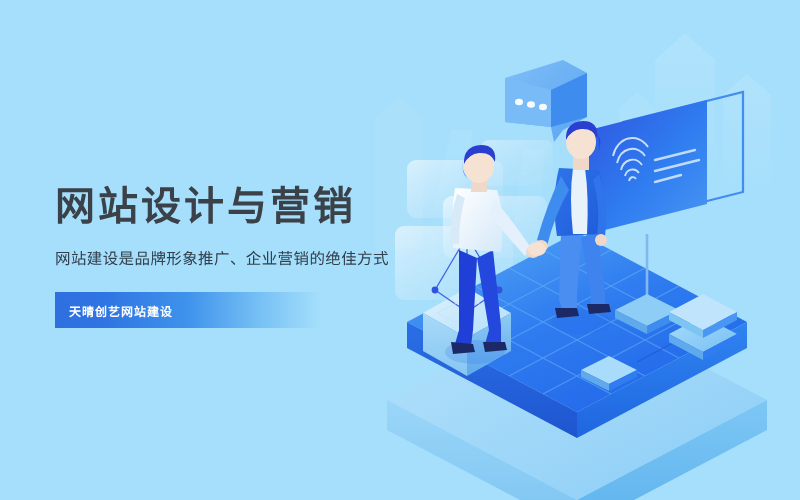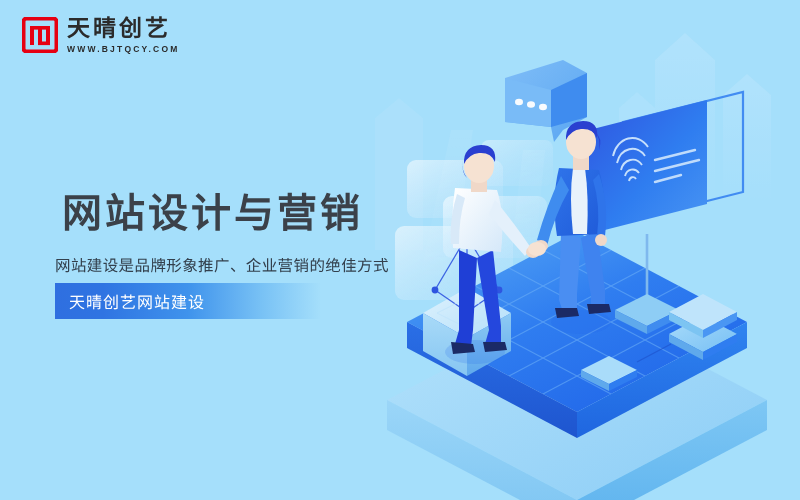--- a/index.html
+++ b/index.html
@@ -66,43 +66,43 @@
     left: 55px;
     top: 183px;
     z-index: 30;
   }
   .headline {
     font-size: 40px;
     font-weight: 700;
     color: #3b4149;
     letter-spacing: 3px;
     line-height: 1.15;
-    margin: 7px;
+    margin: 0;
     white-space: nowrap;
   }
   .subhead {
     font-size: 15.5px;
     font-weight: 400;
     color: #33404d;
     letter-spacing: 0.4px;
     margin: 17px 0 0 0;
     white-space: nowrap;
   }
   .cta {
-    margin-top: 8px;
+    margin-top: 24px;
     width: 266px;
     height: 36px;
     border: none;
     padding: 0 0 0 14px;
     display: flex;
     align-items: center;
     background: linear-gradient(to right, #2f6fe0 0%, #2f74e2 18%, #3f93ec 50%, #79c2f5 78%, #a5dffb 100%);
     color: #ffffff;
-    font-size: 16px;
-    font-weight: 400;
+    font-size: 12px;
+    font-weight: 700;
     letter-spacing: 1px;
     font-family: inherit;
     cursor: pointer;
     text-align: left;
   }
 
   
   .illus {
     position: absolute;
     left: 355px;
@@ -355,34 +355,20 @@
       <path d="M218 154 L234 154 L234 170 L218 170 Z" fill="#f0d8c8"></path>
       <ellipse cx="226" cy="142" rx="15" ry="17" fill="#f6e2d2"></ellipse>
 
       <path d="M211 140 Q210 122 228 121 Q244 121 242 138 Q238 128 226 129 Q216 130 211 140 Z" fill="#2a3fd0"></path>
       <path d="M240 132 Q248 138 244 150 Q246 138 240 132 Z" fill="#2a3fd0"></path>
     </g>
 
     <ellipse cx="182" cy="249" rx="9" ry="7" fill="#f6e2d2"></ellipse>
   </svg>
 
-  <div class="logo">
-    <svg class="logo-mark" viewBox="0 0 36 36">
-      <rect x="1.5" y="1.5" width="33" height="33" rx="3" fill="none" stroke="#e60012" stroke-width="4"></rect>
-      <rect x="8" y="9" width="4" height="19" fill="#e60012"></rect>
-      <rect x="16" y="9" width="4" height="19" fill="#e60012"></rect>
-      <rect x="24" y="9" width="4" height="19" fill="#e60012"></rect>
-      <rect x="8" y="9" width="20" height="3.6" fill="#e60012"></rect>
-      <rect x="16" y="24.5" width="12" height="3.6" fill="#e60012"></rect>
-    </svg>
-    <div class="logo-textwrap">
-      <div class="logo-name">天晴创艺</div>
-      <div class="logo-url">WWW.BJTQCY.COM</div>
-    </div>
-  </div>
 
   <div class="copy">
     <h1 class="headline">网站设计与营销</h1>
     <p class="subhead">网站建设是品牌形象推广、企业营销的绝佳方式</p>
     <button class="cta">天晴创艺网站建设</button>
   </div>
 
 </div>
 
 </body></html>

